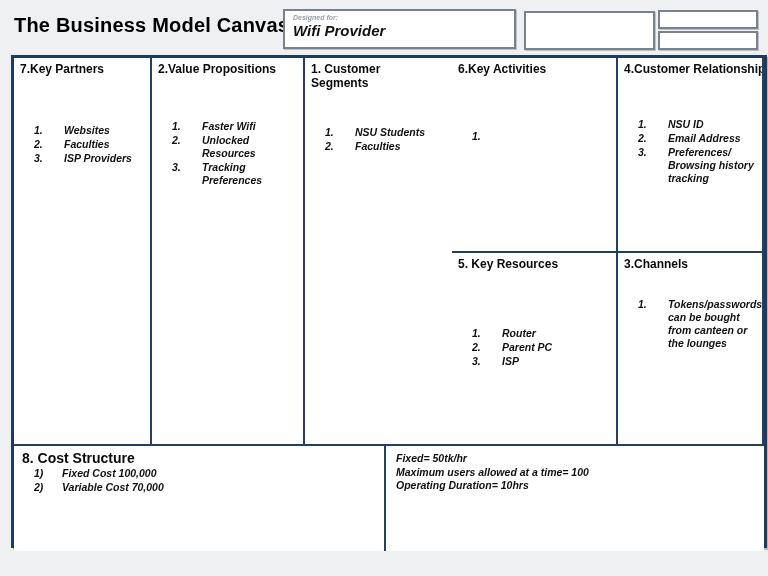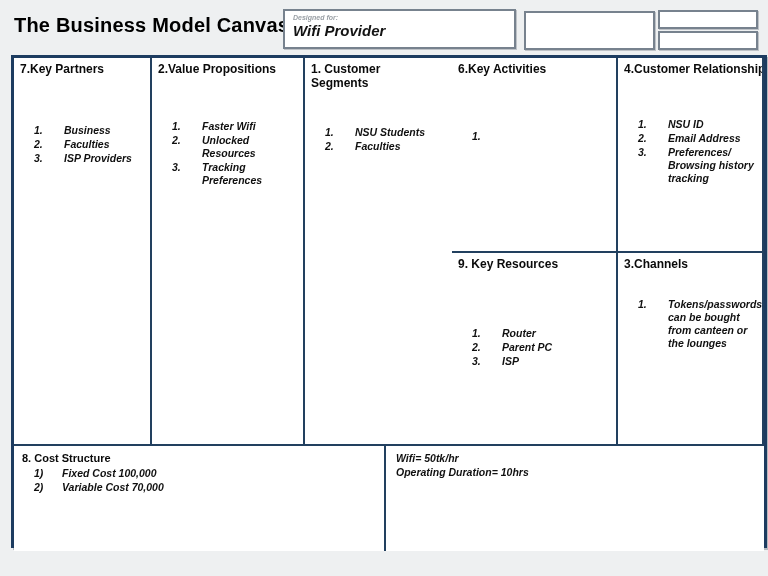--- a/index.html
+++ b/index.html
@@ -68,21 +68,21 @@
   #customer-segments .list{margin-top:36px;}
   #customer-segments .txt{width:95px;}
   #key-resources .list{margin-top:56px;}
   #channels .list{margin-top:27px;}
   #channels .txt{width:112px;}
   
   .bottom{display:flex;height:107px;border-top:2px solid #22405f;box-sizing:border-box;}
   .bcell{box-sizing:border-box;background:#fff;padding:5px 8px;overflow:hidden;}
   .cost{width:372px;border-right:2px solid #22405f;}
   .revenue{flex:1;padding-left:10px;}
-  .bcell h2{margin:0;font-size:11px;font-weight:bold;color:#0a0a0a;line-height:15px;}
+  .bcell h2{margin:0;font-size:14px;font-weight:bold;color:#0a0a0a;line-height:15px;}
   #cost-structure .list{margin-top:1px;}
   #cost-structure .num{flex:0 0 28px;margin-left:12px;}
   .rlines{margin-top:1px;}
   .rline{
     font-size:10.5px;font-weight:bold;font-style:italic;line-height:13.5px;color:#101010;
   }
 </style>
 </head>
 <body>
 
@@ -97,21 +97,21 @@
 <div class="hbox ebox3"></div>
 
 <div class="canvas">
   <div class="grid">
 
     <section class="cell span2" id="key-partners">
       <h2>7.Key Partners</h2>
       <div class="list">
         <div class="li">
           <span class="num">1.</span>
-          <span class="txt">Business</span>
+          <span class="txt">Websites</span>
         </div>
         <div class="li">
           <span class="num">2.</span>
           <span class="txt">Faculties</span>
         </div>
         <div class="li">
           <span class="num">3.</span>
           <span class="txt">ISP Providers</span>
         </div>
       </div>
@@ -170,21 +170,21 @@
           <span class="txt">NSU Students</span>
         </div>
         <div class="li">
           <span class="num">2.</span>
           <span class="txt">Faculties</span>
         </div>
       </div>
     </section>
 
     <section class="cell" id="key-resources">
-      <h2>9. Key Resources</h2>
+      <h2>5. Key Resources</h2>
       <div class="list">
         <div class="li">
           <span class="num">1.</span>
           <span class="txt">Router</span>
         </div>
         <div class="li">
           <span class="num">2.</span>
           <span class="txt">Parent PC</span>
         </div>
         <div class="li">
@@ -216,18 +216,19 @@
         </div>
         <div class="li">
           <span class="num">2)</span>
           <span class="txt">Variable Cost 70,000</span>
         </div>
       </div>
     </section>
 
     <section class="bcell revenue" id="revenue-streams">
       <div class="rlines">
-        <div class="rline">Wifi= 50tk/hr</div>
+        <div class="rline">Fixed= 50tk/hr</div>
+        <div class="rline">Maximum users allowed at a time= 100</div>
         <div class="rline">Operating Duration= 10hrs</div>
       </div>
     </section>
   </div>
 </div>
 
 </body></html>

